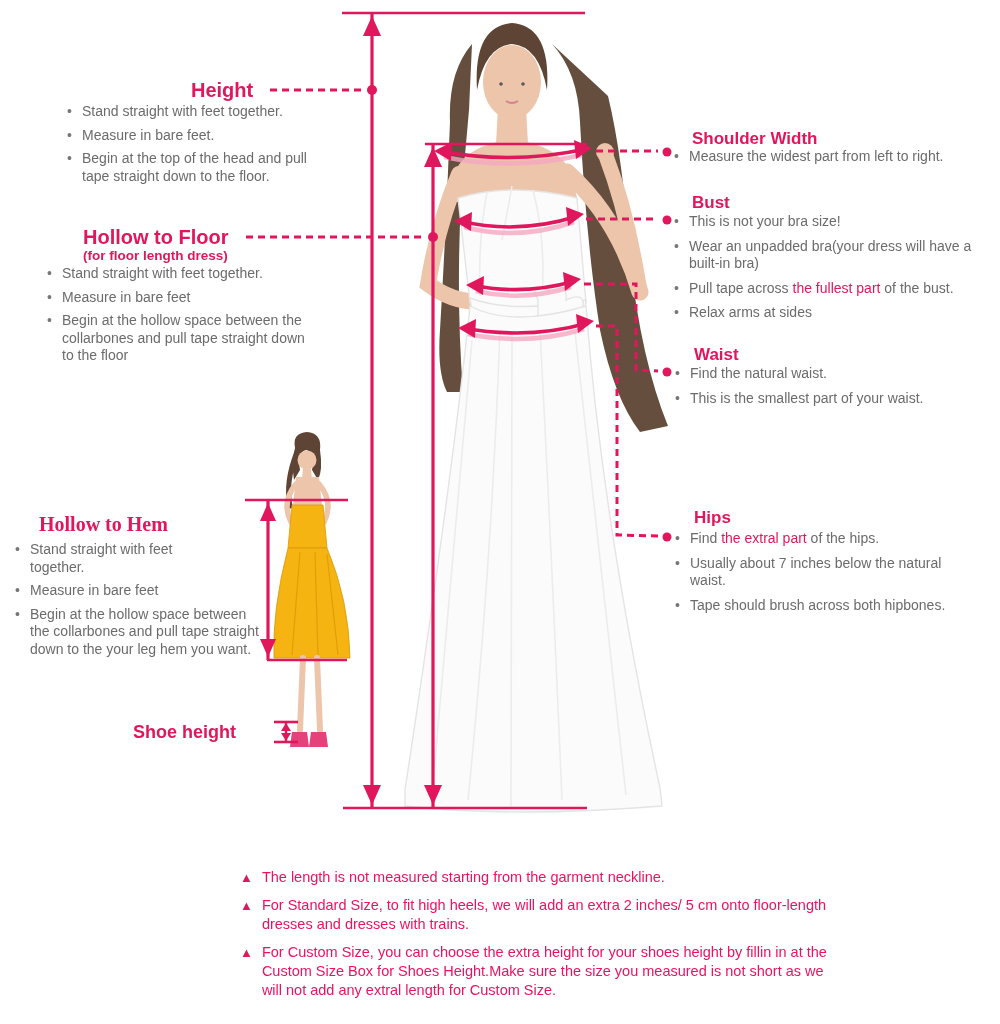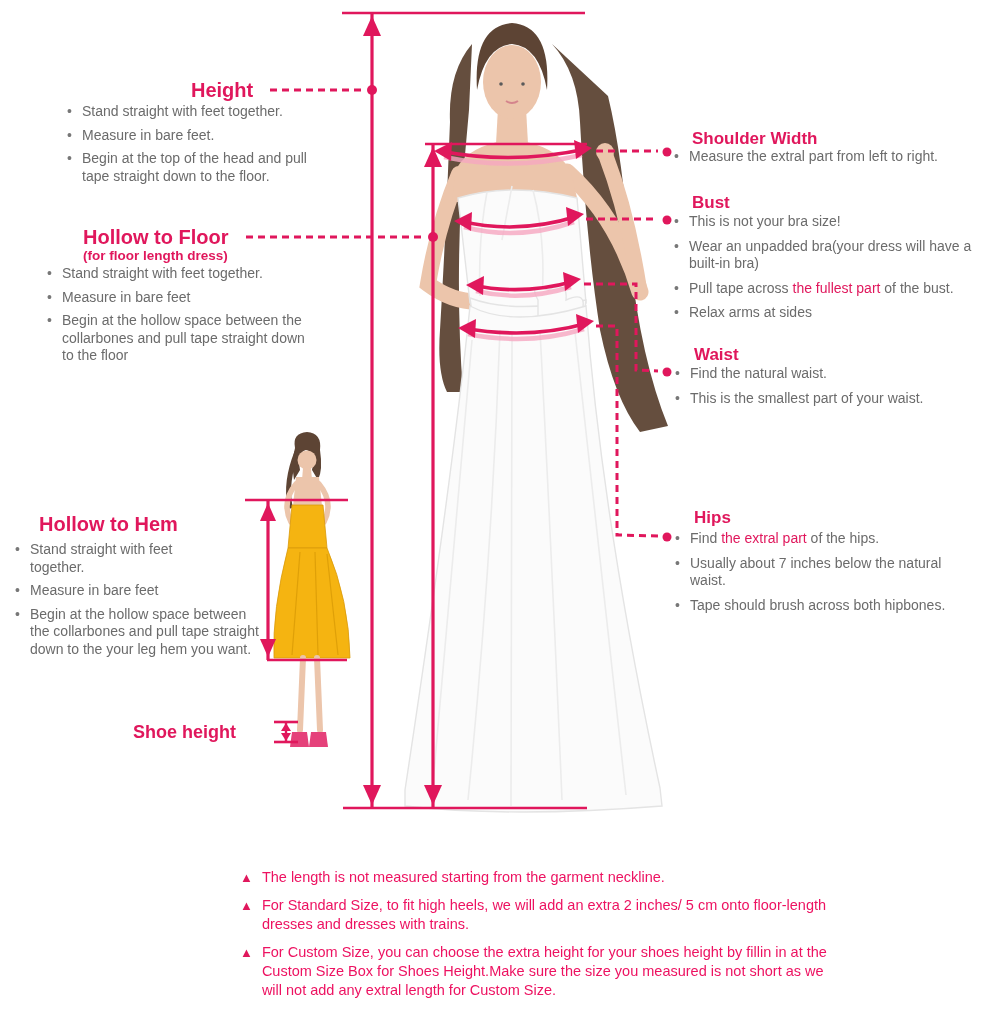--- a/index.html
+++ b/index.html
@@ -194,34 +194,34 @@
   <div class="sec" style="left:83px;top:226px;">
     <div class="title">Hollow to Floor</div>
     <div class="subtitle">(for floor length dress)</div>
   </div>
   <ul class="bullets sec" style="left:46px;top:265px;width:268px;">
     <li><span>Stand straight with feet together.</span></li>
     <li><span>Measure in bare feet</span></li>
     <li><span>Begin at the hollow space between the collarbones and pull tape straight down to the floor</span></li>
   </ul>
 
-  <div class="sec" style="left:39px;top:513px;">
+  <div class="sec" style="left:39px;top:513px;font-family:Liberation Serif, serif;">
     <div class="title">Hollow to Hem</div>
   </div>
   <ul class="bullets sec" style="left:14px;top:541px;width:250px;">
     <li style="width:180px"><span>Stand straight with feet together.</span></li>
     <li><span>Measure in bare feet</span></li>
     <li><span>Begin at the hollow space between the collarbones and pull tape straight down to the your leg hem  you want.</span></li>
   </ul>
 
   <div class="sec shoe-title" style="left:133px;top:722px;">Shoe height</div>
 
   <div class="sec title r" style="left:692px;top:128px;">Shoulder Width</div>
   <ul class="bullets r sec" style="left:673px;top:148px;width:318px;">
-    <li><span>Measure the extral part from left to right.</span></li>
+    <li><span>Measure the widest part from left to right.</span></li>
   </ul>
 
   <div class="sec title r" style="left:692px;top:192px;">Bust</div>
   <ul class="bullets r sec" style="left:673px;top:213px;width:318px;">
     <li><span>This is not your bra size!</span></li>
     <li><span>Wear an unpadded bra(your dress will have a built-in bra)</span></li>
     <li><span>Pull tape across </span><span class="hl">the fullest part</span><span> of the bust.</span></li>
     <li><span>Relax arms at sides</span></li>
   </ul>
 

